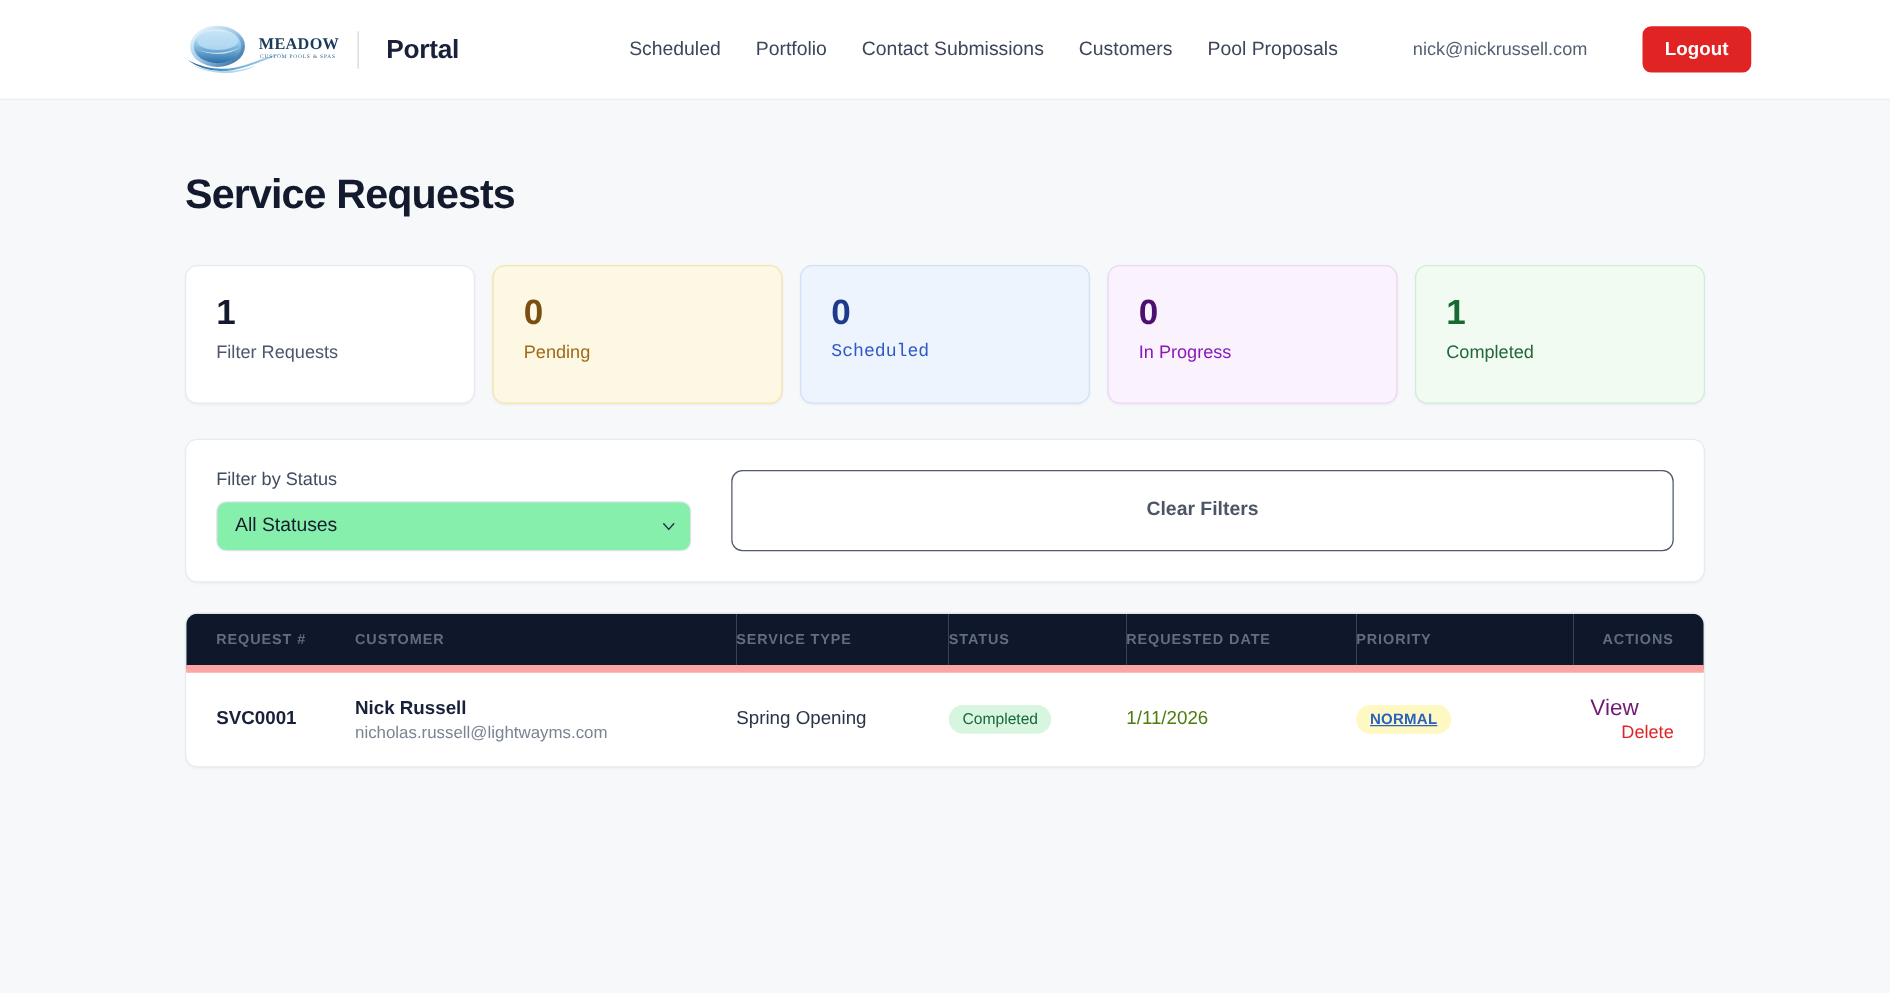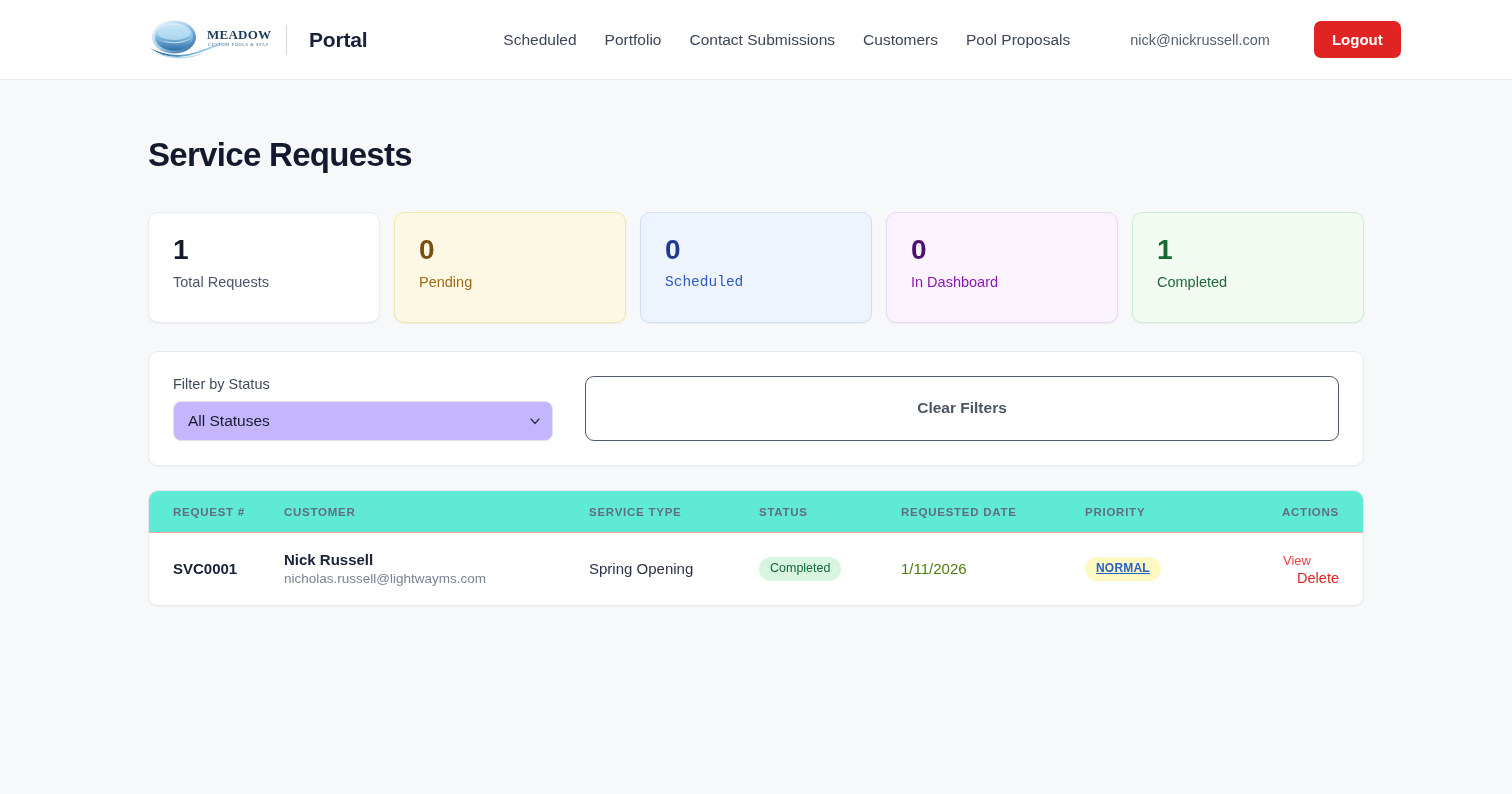--- a/index.html
+++ b/index.html
@@ -106,21 +106,21 @@
     display: flex; align-items: flex-end; gap: 16px;
   }
   .filter-group { width: 380px; }
   .filter-label {
     font-size: 14.5px; color: #414b60; margin-bottom: 9px; display: block;
   }
   .select-wrap { position: relative; }
   select.filter-select {
     width: 100%; height: 40px;
     appearance: none; -webkit-appearance: none;
-    background: #c4b5fd;
+    background: #86efac;
     border: 1px solid #dfe3ea;
     border-radius: 8px;
     padding: 0 34px 0 14px;
     font-size: 15.5px; color: #161d2f;
     font-family: "Liberation Sans", sans-serif;
     cursor: pointer;
   }
   .chev {
     position: absolute; right: 12px; top: 50%;
     transform: translateY(-50%); pointer-events: none;
@@ -140,21 +140,21 @@
   
   .table-card {
     margin-top: 24px;
     background: #ffffff;
     border: 1px solid #e7eaf0;
     border-radius: 10px;
     box-shadow: 0 1px 2px rgba(16,24,40,0.04);
     overflow: hidden;
   }
   table { width: 100%; border-collapse: collapse; }
-  thead tr { background: #5eead4; border-bottom: 1px solid #fca5a5; }
+  thead tr { background: #0f172a; border-bottom: 6px solid #fca5a5; }
   th {
     text-align: left;
     font-size: 11.5px; font-weight: 700;
     letter-spacing: 0.75px;
     color: #636d80;
     padding: 15px 0 14px 0;
     text-transform: uppercase;
   }
   td { padding: 18px 0; vertical-align: middle; }
   .c-req  { width: 135px; padding-left: 24px; }
@@ -174,21 +174,21 @@
   .badge {
     display: inline-block;
     font-size: 12px; font-weight: 700;
     padding: 5px 11px; border-radius: 999px;
     line-height: 1.1;
   }
   .badge-completed { background: #d7f5df; color: #18683a; font-weight: 400; font-size: 12.5px; }
   .badge-normal { background: #fef9c3; color: #2860c4; letter-spacing: 0.2px; text-decoration: underline; }
 
   .act-view {
-    font-size: 13px; color: #ef4444; cursor: pointer;
+    font-size: 18px; color: #701a75; cursor: pointer;
     margin-right: 28px; text-decoration: none;
   }
   .act-delete {
     font-size: 14.5px; color: #e02424; cursor: pointer; text-decoration: none;
   }
 </style>
 </head>
 <body>
 
 <div class="header">
@@ -236,33 +236,33 @@
   </nav>
 </div>
 
 <div class="page">
 
   <h1 class="page-title">Service Requests</h1>
 
   <div class="stats">
     <div class="stat-card sc-total">
       <div class="stat-num">1</div>
-      <div class="stat-label">Total Requests</div>
+      <div class="stat-label">Filter Requests</div>
     </div>
     <div class="stat-card sc-pending">
       <div class="stat-num">0</div>
       <div class="stat-label">Pending</div>
     </div>
     <div class="stat-card sc-scheduled">
       <div class="stat-num">0</div>
       <div class="stat-label">Scheduled</div>
     </div>
     <div class="stat-card sc-inprogress">
       <div class="stat-num">0</div>
-      <div class="stat-label">In Dashboard</div>
+      <div class="stat-label">In Progress</div>
     </div>
     <div class="stat-card sc-completed">
       <div class="stat-num">1</div>
       <div class="stat-label">Completed</div>
     </div>
   </div>
 
   <div class="filters">
 
     <div class="filter-group">

